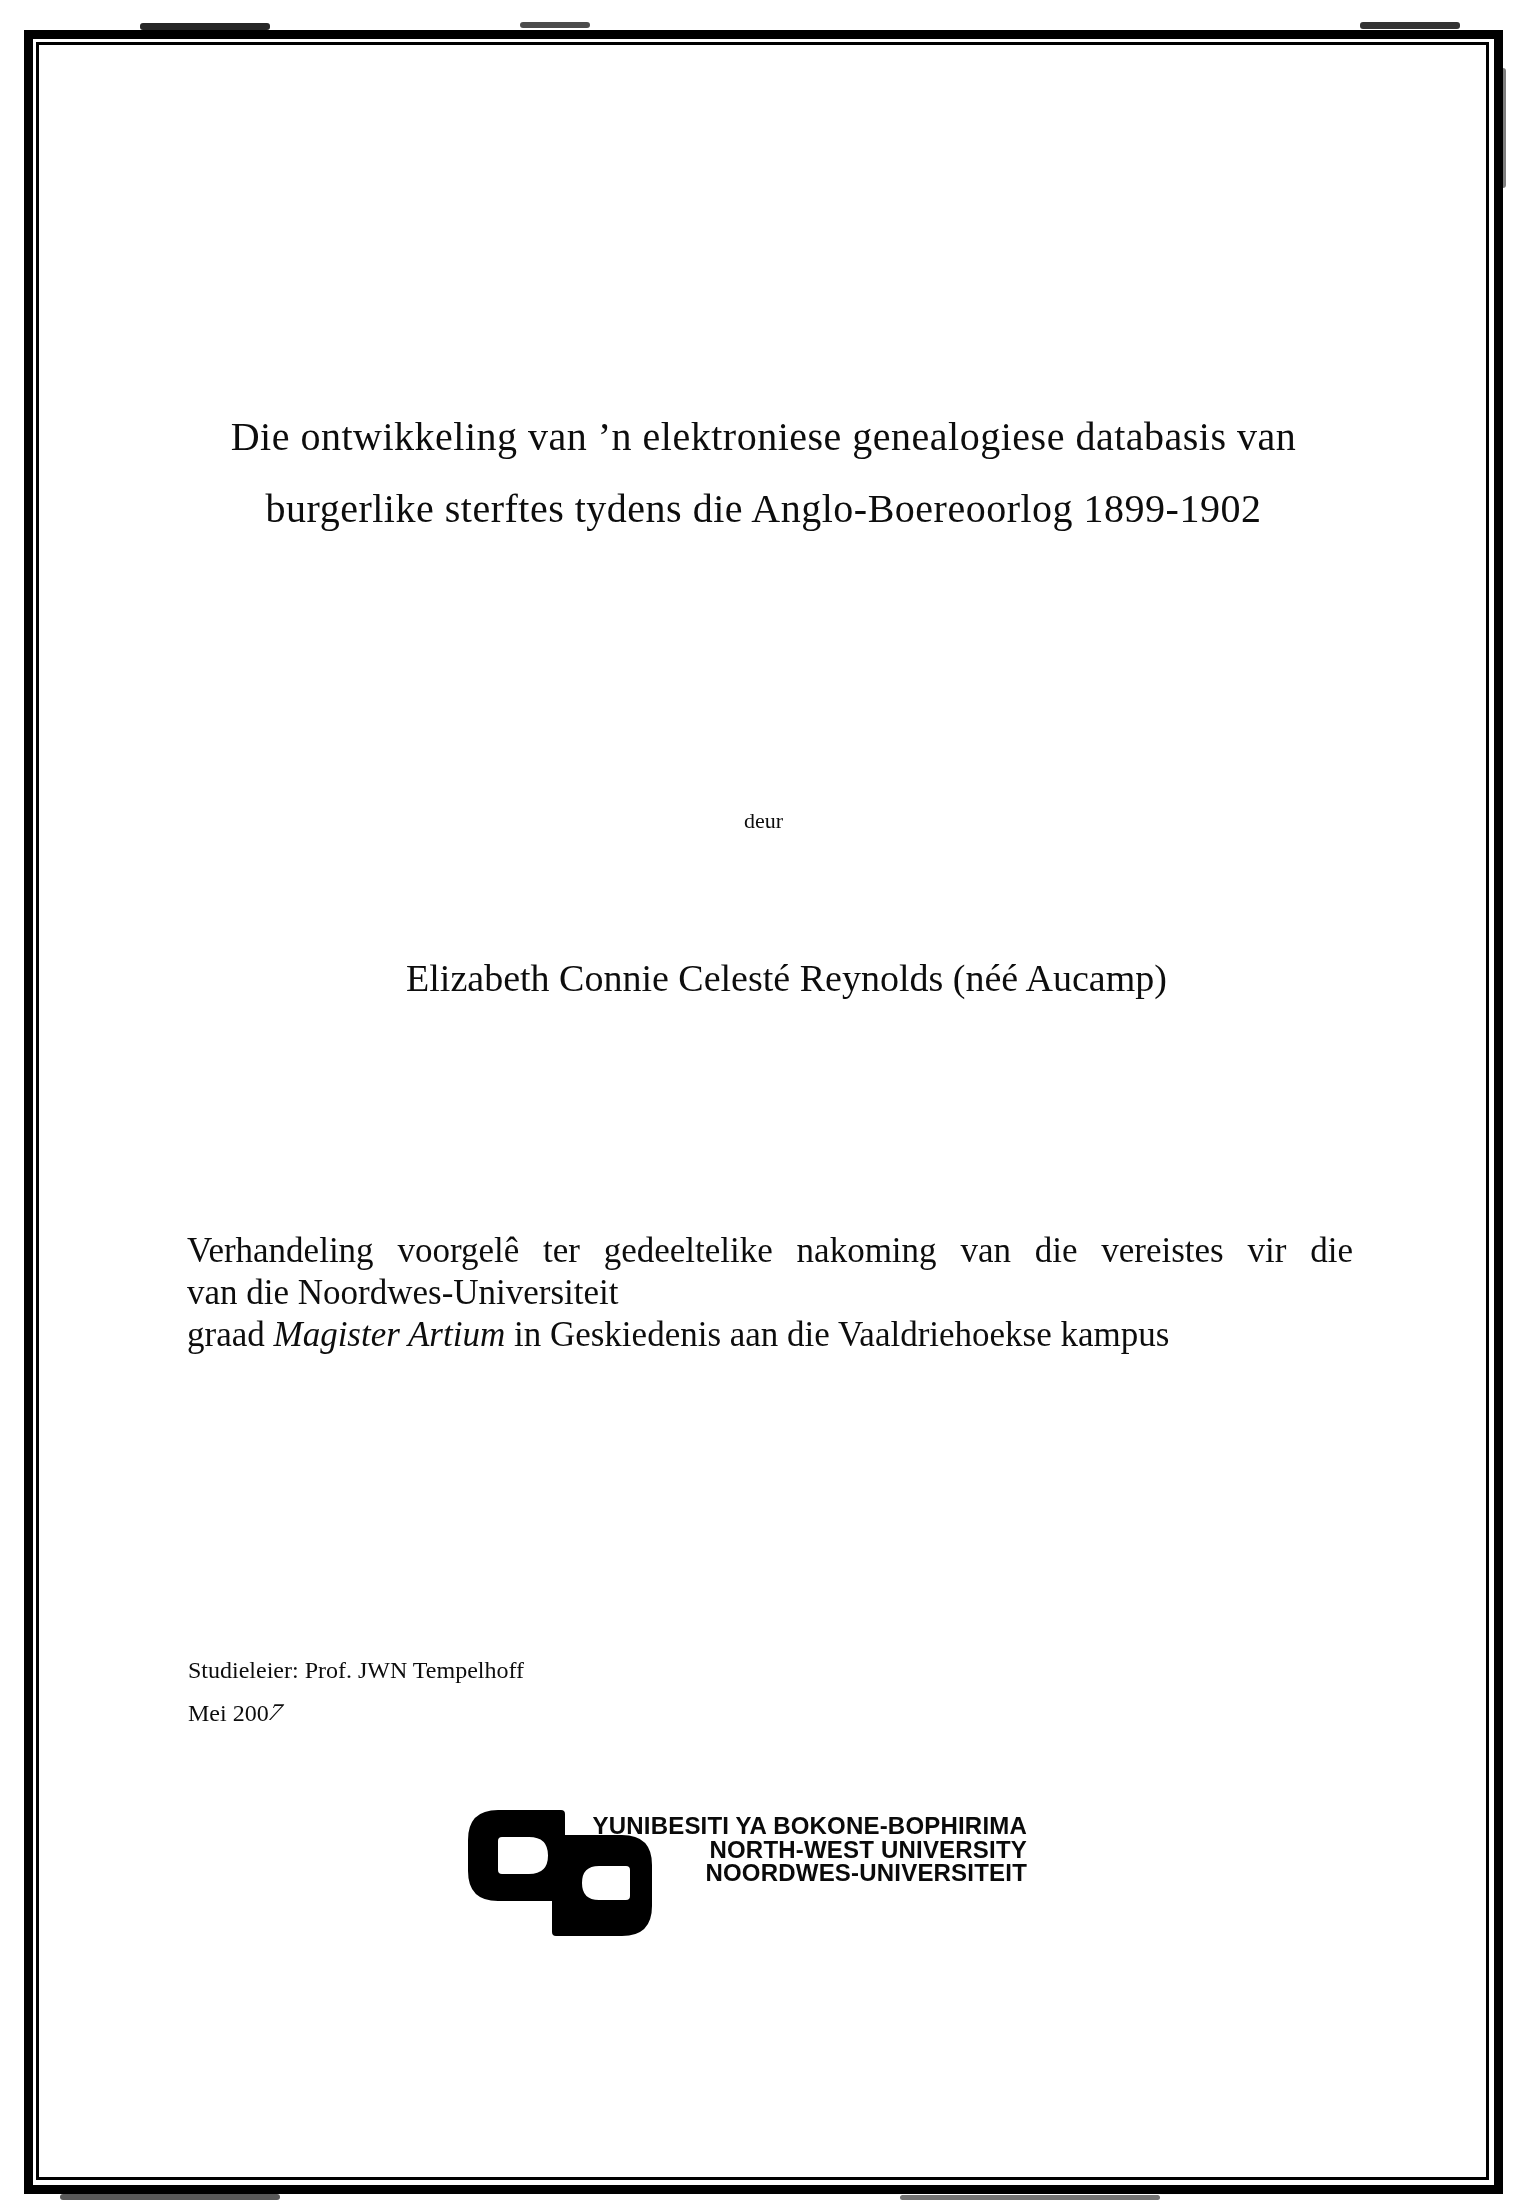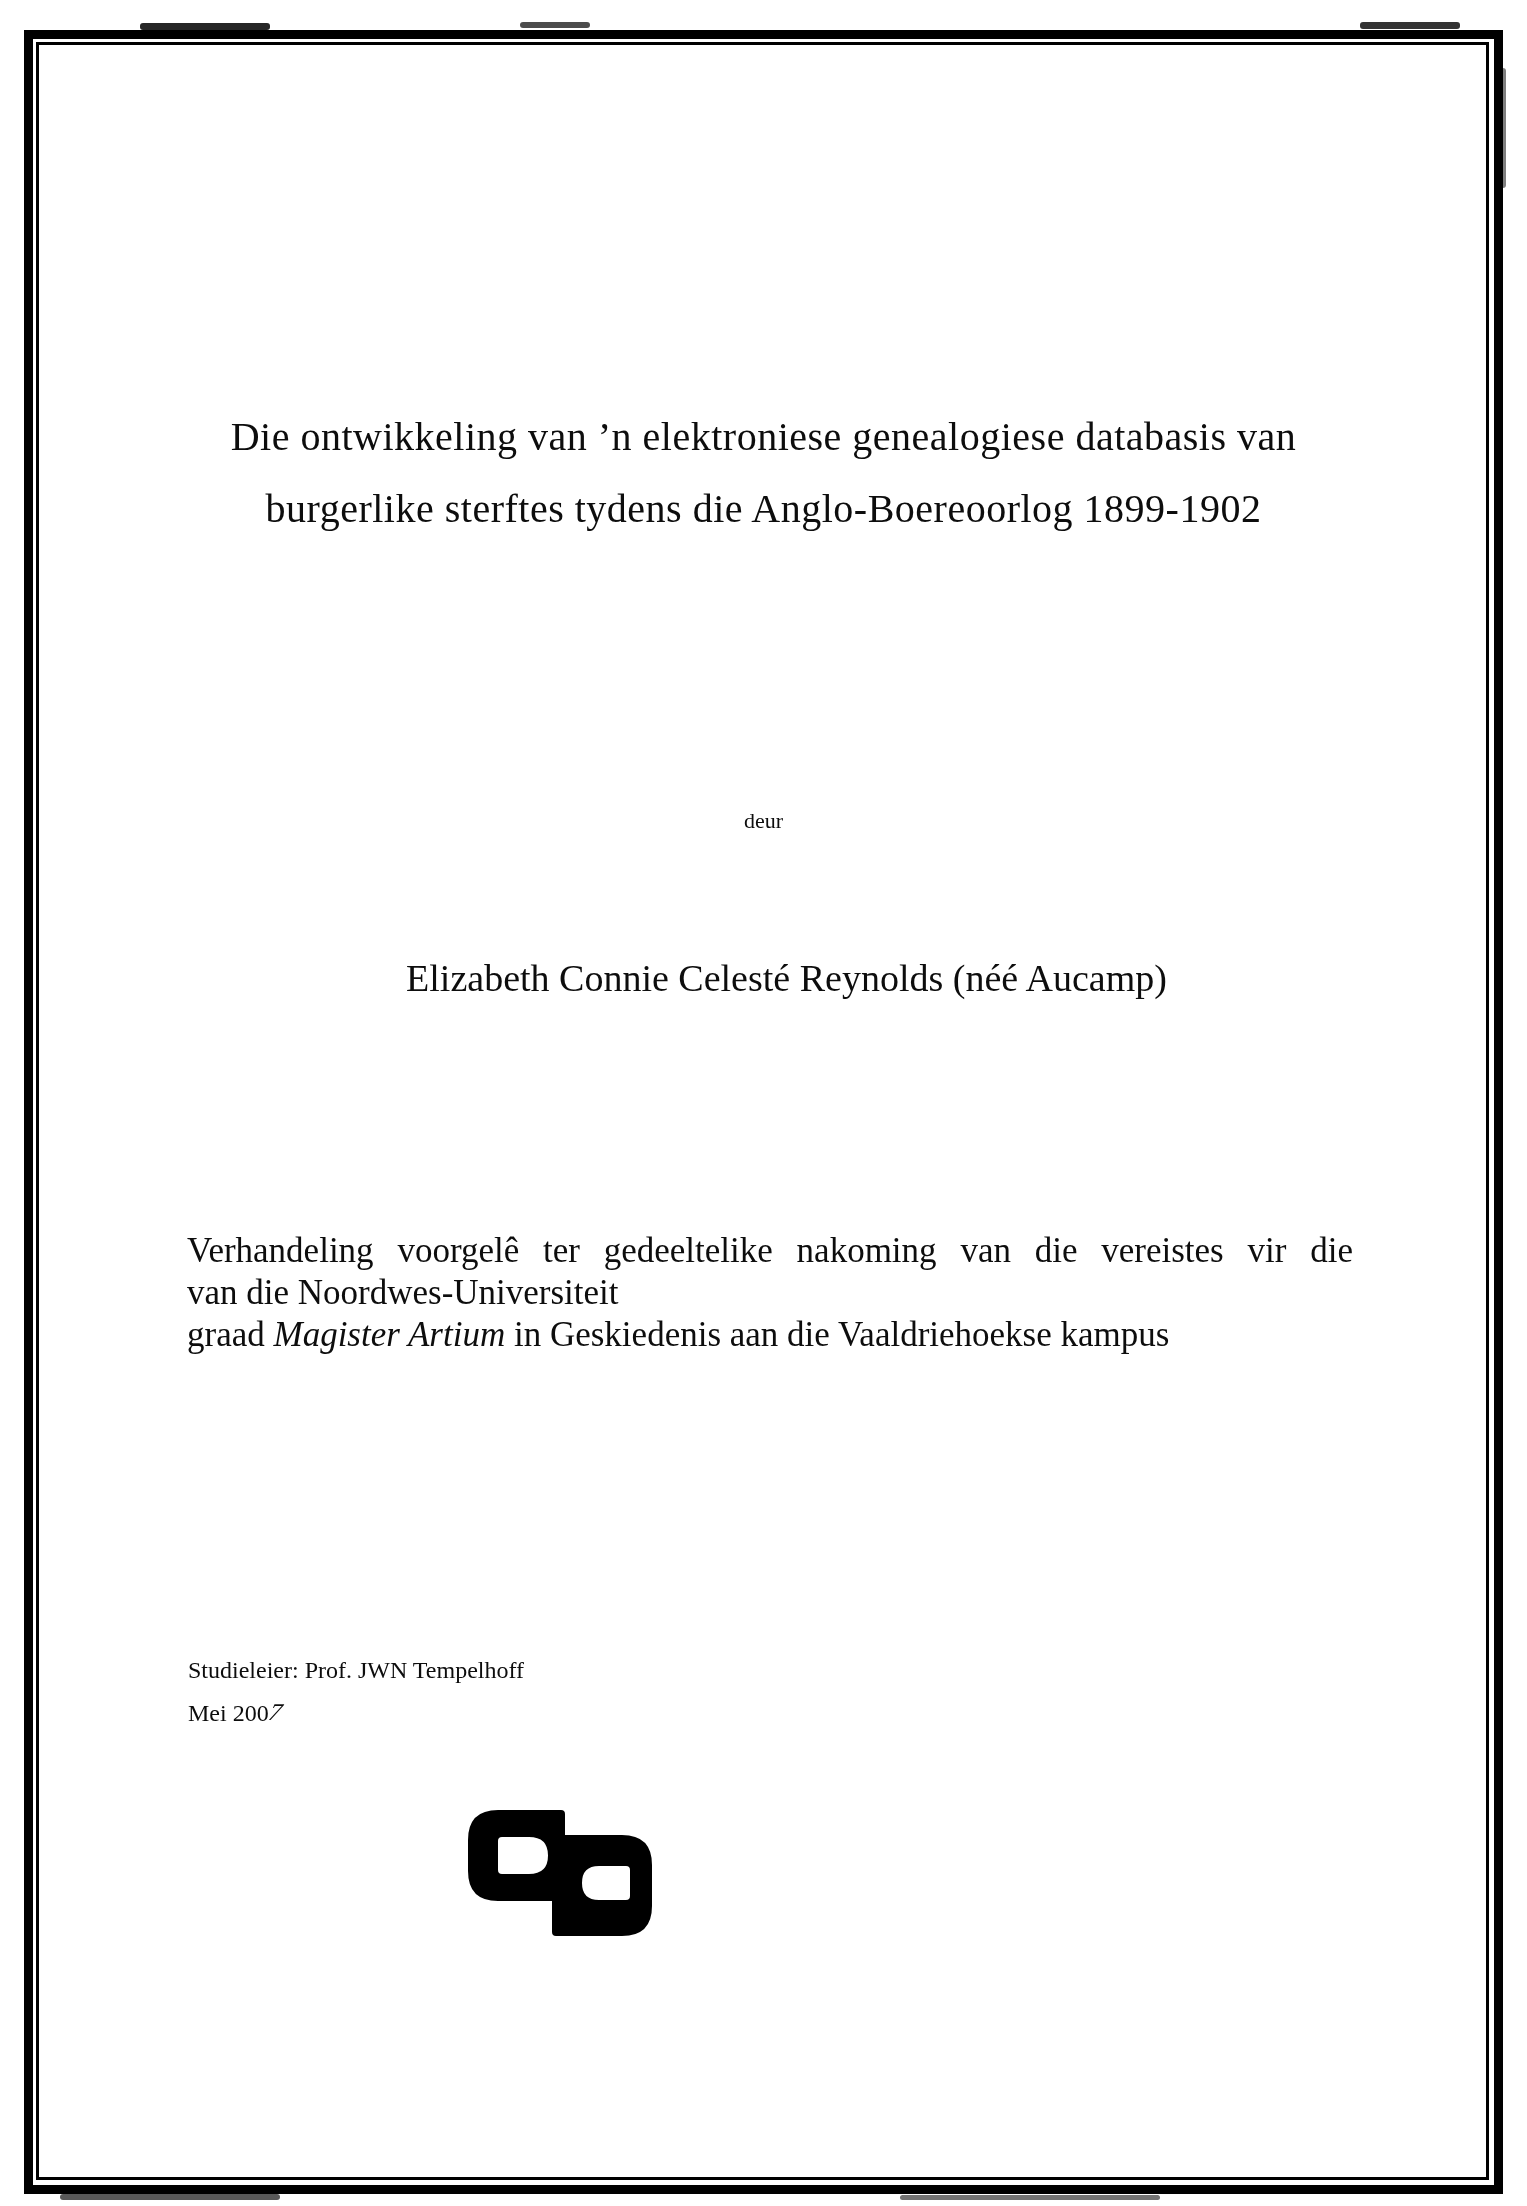--- a/index.html
+++ b/index.html
@@ -140,14 +140,19 @@
     <div><span>Mei 200</span><span class="weird-seven">7</span></div>
   </div>
 
   <svg class="nwu-logo-mark" viewBox="0 0 184 126" xmlns="http://www.w3.org/2000/svg" aria-hidden="true">
     <path fill="#000000" fill-rule="evenodd" d="M30,0 H93 Q97,0 97,4 V87 Q97,91 93,91 H30 Q0,91 0,61 V30 Q0,0 30,0 Z
          M34,27 H61 Q80,27 80,45.5 Q80,64 61,64 H34 Q30,64 30,60 V31 Q30,27 34,27 Z"></path>
     <path fill="#000000" fill-rule="evenodd" d="M88,25 H154 Q184,25 184,55 V96 Q184,126 154,126 H88 Q84,126 84,122 V29 Q84,25 88,25 Z
          M158,56 H131 Q114,56 114,73 Q114,90 131,90 H158 Q162,90 162,86 V60 Q162,56 158,56 Z"></path>
   </svg>
 
+  <div class="nwu-logo-text">
+    <div>YUNIBESITI YA BOKONE-BOPHIRIMA</div>
+    <div>NORTH-WEST UNIVERSITY</div>
+    <div>NOORDWES-UNIVERSITEIT</div>
+  </div>
 
 </div>
 
 </body></html>

